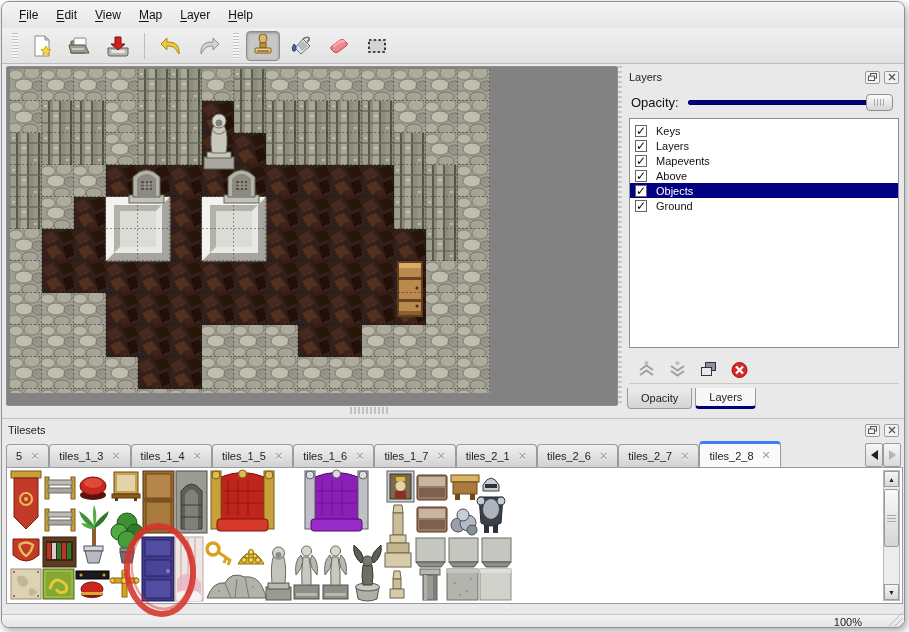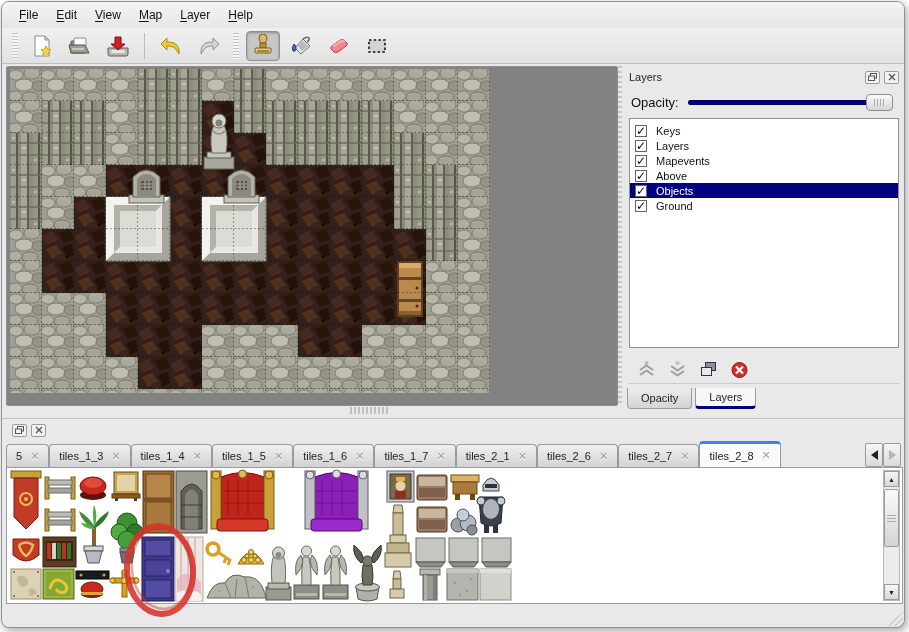--- a/index.html
+++ b/index.html
@@ -351,20 +351,21 @@
       </svg>
     </div>
     <div class="side-tabs" id="sidetabs">
         <div class="stab">Opacity</div>
         <div class="stab active">Layers</div>
       </div>
   </div>
 
   <div class="tilesets-dock">
     <div class="dock-header">
+      <span class="title">Tilesets</span>
       <span class="dock-btn">
         <svg width="9" height="8" viewBox="0 0 9 8">
           <rect x="2.5" y="0.5" width="6" height="4.5" fill="none" stroke="#555"></rect>
           <rect x="0.5" y="3" width="6" height="4.5" fill="#f2f2f2" stroke="#555"></rect>
         </svg>
       </span>
       <span class="dock-btn">
         <svg width="8" height="8" viewBox="0 0 8 8">
           <path d="M1,1 L7,7 M7,1 L1,7" stroke="#555" stroke-width="1.4"></path>
         </svg>
@@ -706,15 +707,18 @@
             <i></i>
           </div>
         <div class="sb-btn" style="bottom:0;">
             <span>▼</span>
           </div>
       </div>
     </div>
     <div class="ts-bottom-strip"></div>
   </div>
 
+  <div class="statusbar">
+    <span>100%</span>
+  </div>
   <div class="resize-grip"></div>
 
 </div>
 
 </body></html>

